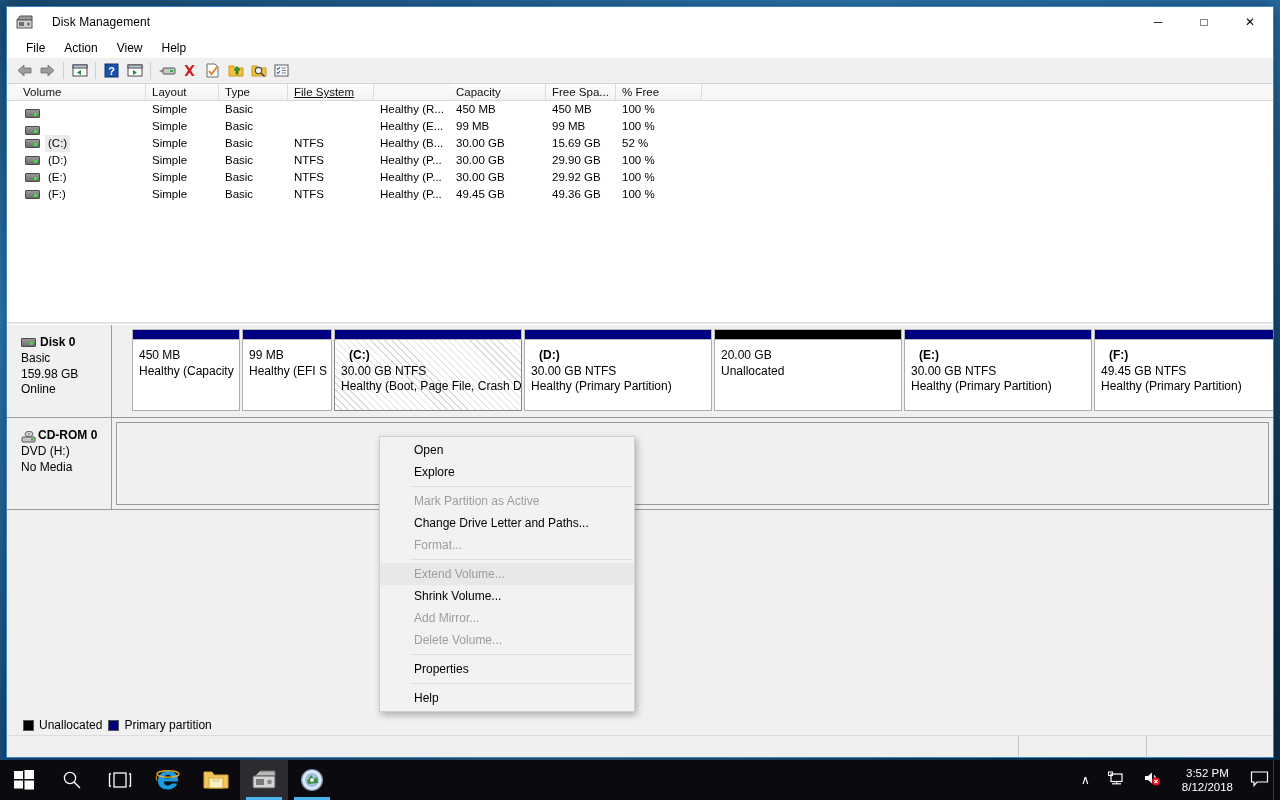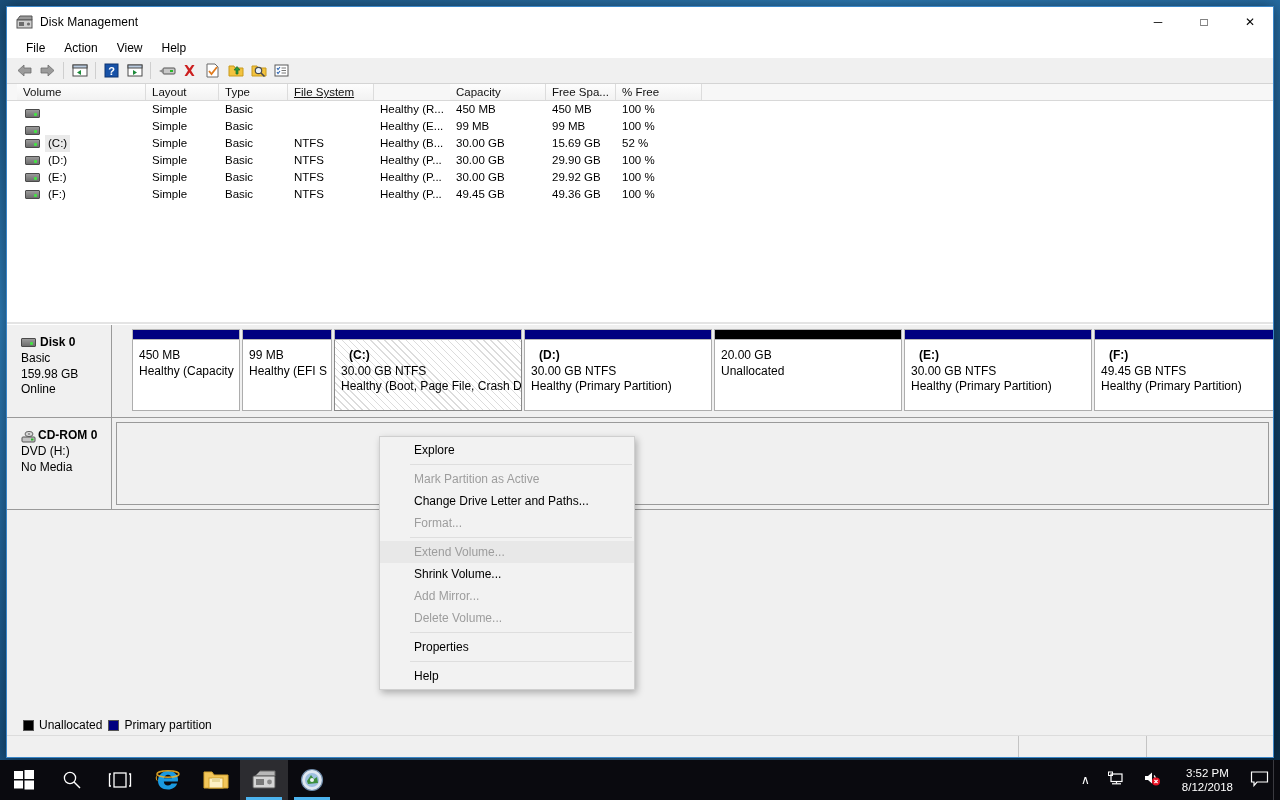--- a/index.html
+++ b/index.html
@@ -28,21 +28,21 @@
     display: flex; flex-direction: column;
     box-shadow: 0 0 14px rgba(0,0,0,.45);
   }
   .titlebar {
     height: 30px; background: #fff;
     display: flex; align-items: center;
     flex: none;
   }
   .title-icon { margin-left: 9px; width: 17px; height: 15px; position: relative; }
   .title-text {
-    font-size: 12px; color: #000; margin-left: 7px;
+    font-size: 12px; color: #000; margin-left: 19px;
     letter-spacing: .1px;
   }
   .win-controls { margin-left: auto; display: flex; height: 30px; }
   .wc {
     width: 46px; height: 30px; display: flex;
     align-items: center; justify-content: center;
     font-size: 12px; color: #000;
   }
 
   
@@ -533,20 +533,21 @@
       </div>
   </div>
 
   <div class="statusbar">
     <div class="sb-pane" style="flex:1;"></div>
     <div class="sb-pane" style="width:128px;"></div>
     <div class="sb-pane" style="width:126px;border-right:none;"></div>
   </div>
 
   <div class="ctxmenu" id="ctxMenu">
+      <div class="ctx-item">Open</div>
       <div class="ctx-item">Explore</div>
       <div class="ctx-sep"></div>
       <div class="ctx-item disabled">Mark Partition as Active</div>
       <div class="ctx-item">Change Drive Letter and Paths...</div>
       <div class="ctx-item disabled">Format...</div>
       <div class="ctx-sep"></div>
       <div class="ctx-item disabled hover">Extend Volume...</div>
       <div class="ctx-item">Shrink Volume...</div>
       <div class="ctx-item disabled">Add Mirror...</div>
       <div class="ctx-item disabled">Delete Volume...</div>

